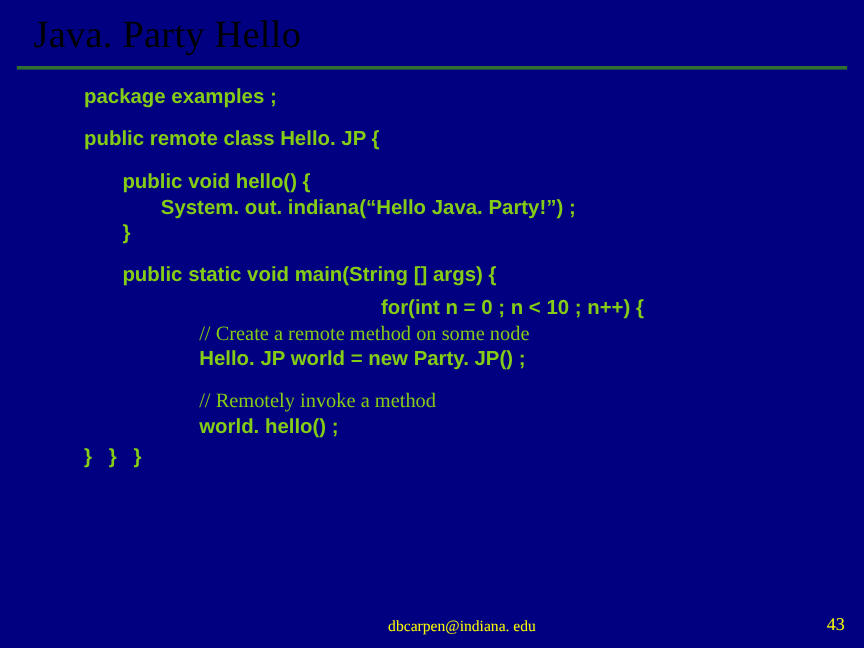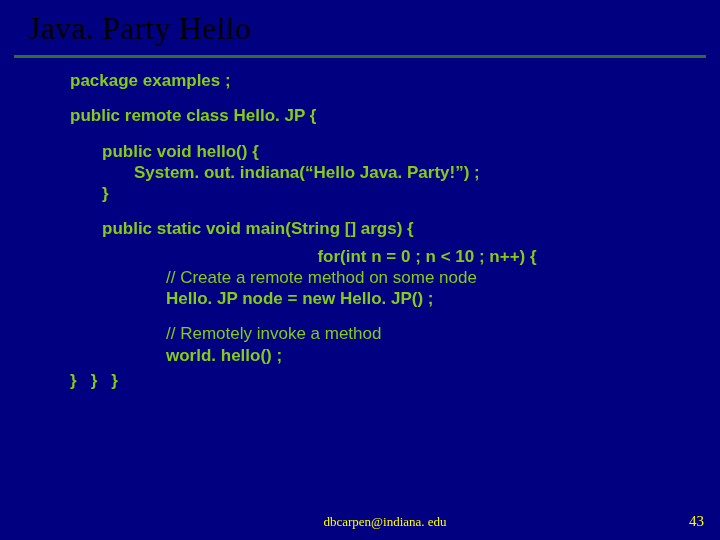--- a/index.html
+++ b/index.html
@@ -35,21 +35,21 @@
     color: #84cc16;
     font-family: Arial, Helvetica, sans-serif;
     font-size: 17px;
     line-height: 1.25;
   }
   .body .l0 { padding-left: 0;   font-weight: 700; }
   .body .l1 { padding-left: 32px; font-weight: 700; }
   .body .l2 { padding-left: 64px; font-weight: 700; }
   .body .l2b{ padding-left: 64px; font-weight: 700; text-align: center; }
   .body .l3 { padding-left: 96px; font-weight: 700; }
-  .body .l3r{ padding-left: 96px; font-weight: 400; }
+  .body .l3r{ padding-left: 96px; font-weight: 400; font-family: Liberation Serif, serif; }
   .body .gap { height: 14px; }
   .body .smallgap { height: 6px; }
   .footer {
     position: absolute;
     bottom: 10px;
     left: 0;
     width: 720px;
     text-align: center;
     color: #ffff00;
     font-family: "Times New Roman", Times, serif;
@@ -94,21 +94,21 @@
     <div class="l1">public void hello() {</div>
     <div class="l2">System. out. indiana(“Hello Java. Party!”) ;</div>
     <div class="l1">}</div>
     <div class="gap"></div>
 
     <div class="l1">public static void main(String [] args) {</div>
     <div class="smallgap"></div>
 
     <div class="l2b">for(int n = 0 ; n &lt; 10 ; n++) {</div>
     <div class="l3r">// Create a remote method on some node</div>
-    <div class="l3">Hello. JP node = new Hello. JP() ;</div>
+    <div class="l3">Hello. JP world = new Party. JP() ;</div>
     <div class="gap"></div>
 
     <div class="l3r">// Remotely invoke a method</div>
     <div class="l3">world. hello() ;</div>
 
     <div class="closebraces">
       <span class="col" style="padding-left:0">}</span>
       <span class="col">}</span>
       <span class="col">}</span>
     </div>

